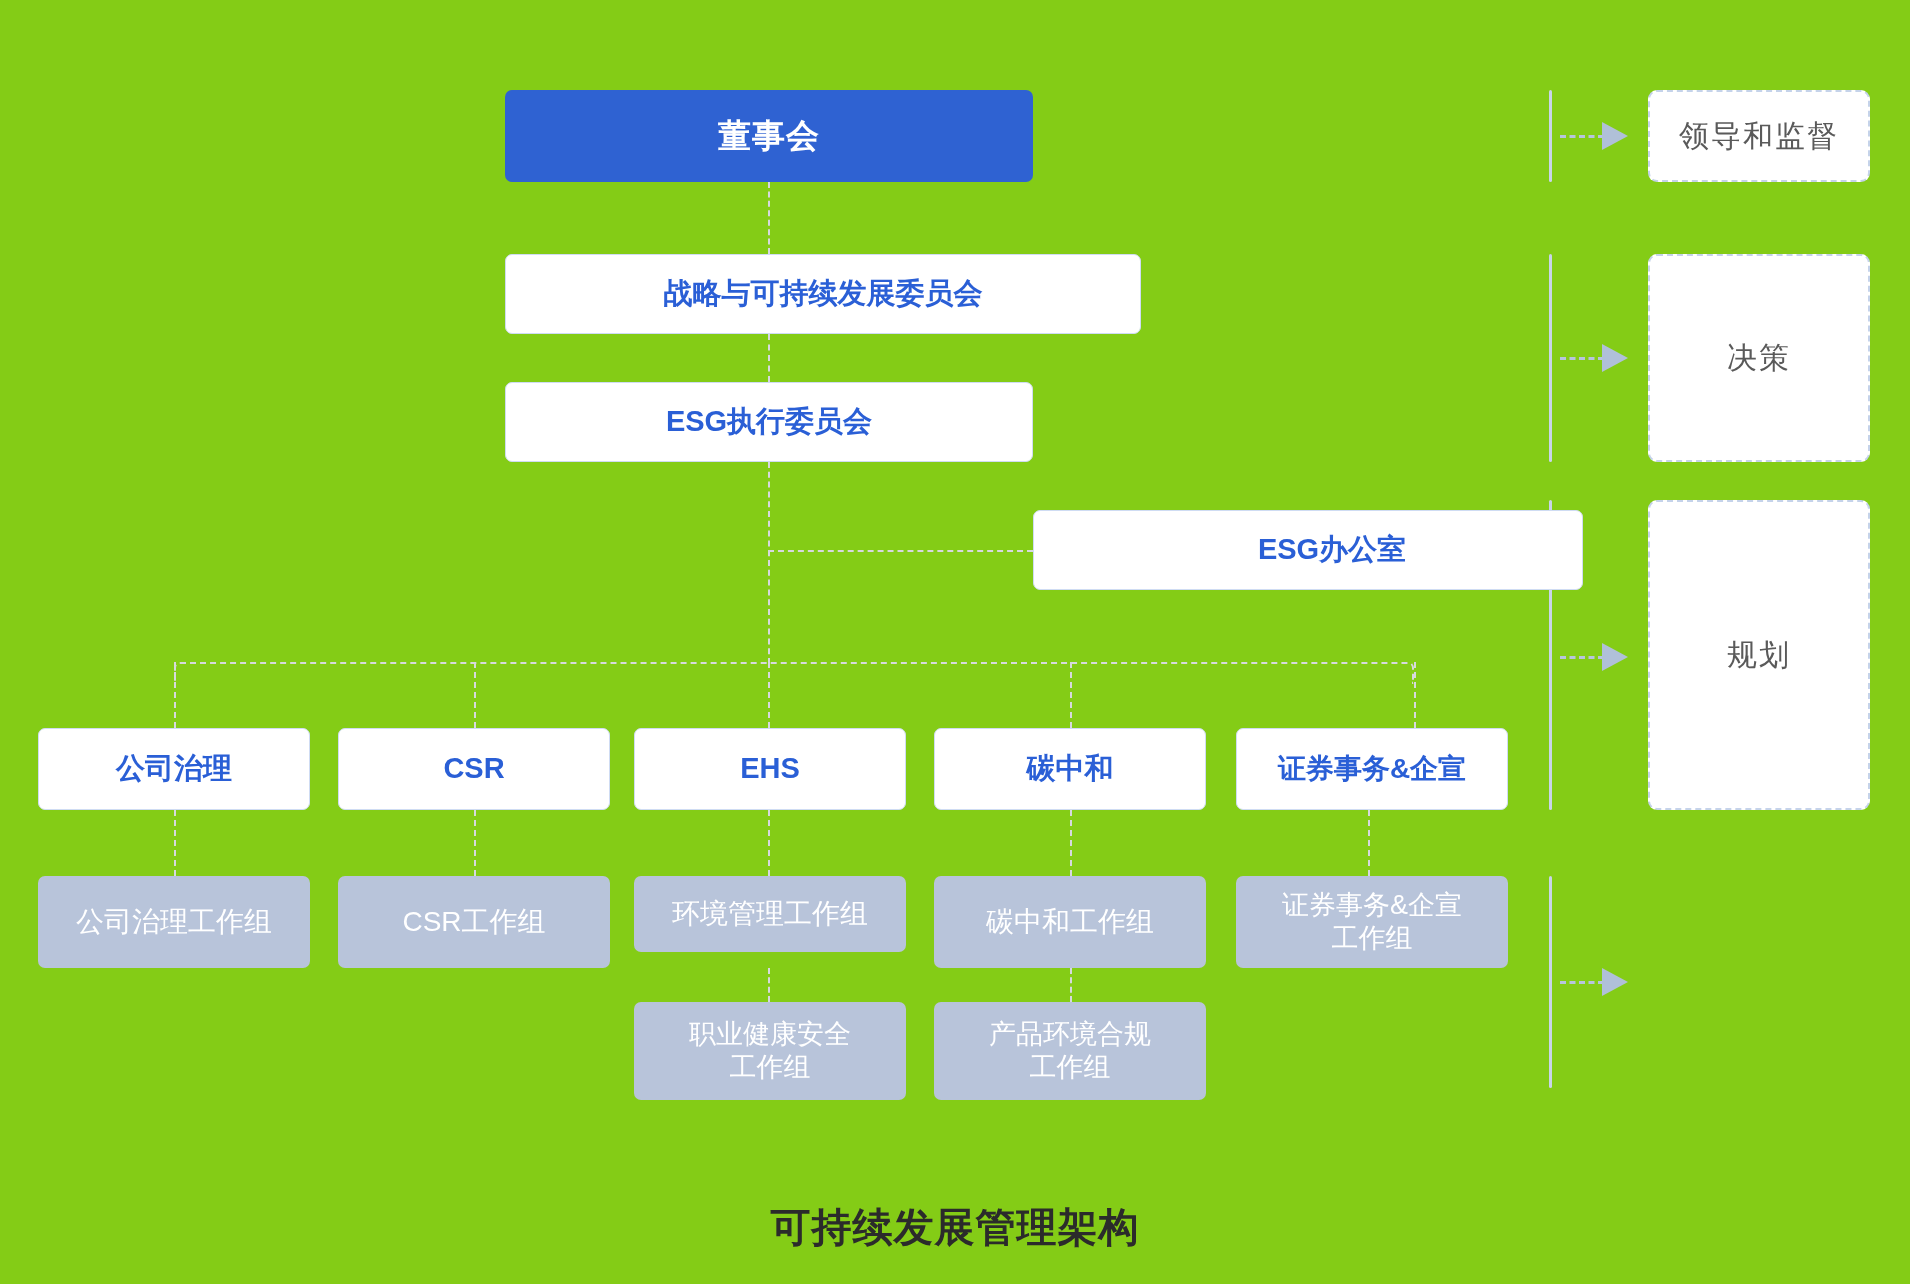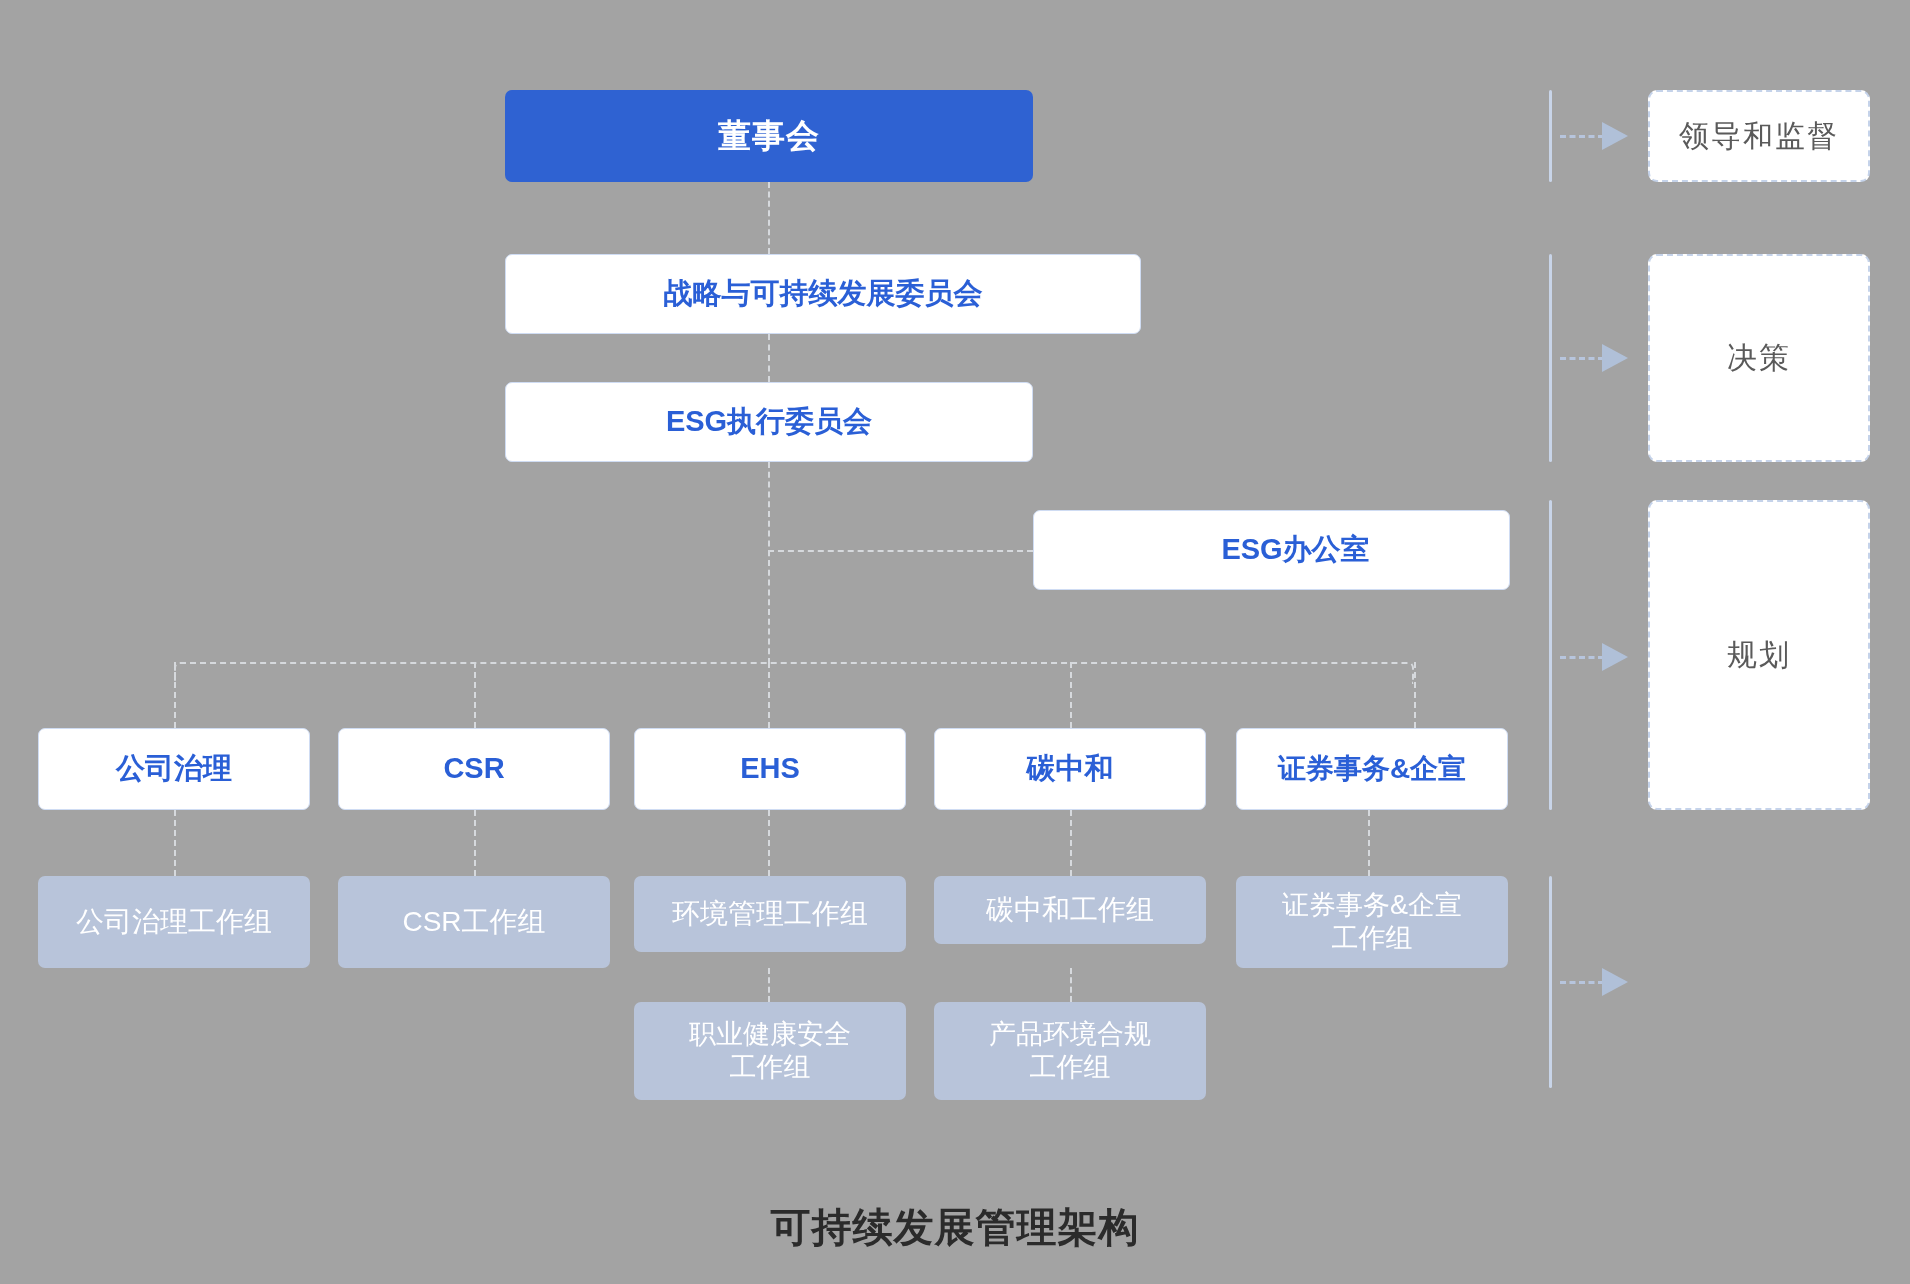--- a/index.html
+++ b/index.html
@@ -5,21 +5,21 @@
 <style>
   html,body{margin:0;padding:0;background:#ffffff;}
   body{
     font-family:"Liberation Sans","DejaVu Sans",sans-serif;
     -webkit-font-smoothing:antialiased;
   }
   #stage{
     position:relative;
     width:1910px;
     height:1284px;
-    background:#a3a3a3;
+    background:#84cc16;
     overflow:hidden;
   }
   
   .node{
     position:absolute;
     box-sizing:border-box;
     display:flex;
     align-items:center;
     justify-content:center;
     text-align:center;
@@ -163,21 +163,21 @@
   </div>
 
   <div class="node node-outline" style="left:505px; top:254px; width:636px; height:80px;">
     <span>战略与可持续发展委员会</span>
   </div>
 
   <div class="node node-outline" style="left:505px; top:382px; width:528px; height:80px;">
     <span>ESG执行委员会</span>
   </div>
 
-  <div class="node node-outline" style="left:1033px; top:510px; width:477px; height:80px;padding-left:48px;">
+  <div class="node node-outline" style="left:1033px; top:510px; width:550px; height:80px;padding-left:48px;">
     <span>ESG办公室</span>
   </div>
 
   <div class="node node-outline" style="left:38px; top:728px; width:272px; height:82px;">
     <span>公司治理</span>
   </div>
 
   <div class="node node-outline" style="left:338px; top:728px; width:272px; height:82px;">
     <span>CSR</span>
   </div>
@@ -199,21 +199,21 @@
   </div>
 
   <div class="node node-group" style="left:338px; top:876px; width:272px; height:92px;">
     <span>CSR工作组</span>
   </div>
 
   <div class="node node-group" style="left:634px; top:876px; width:272px; height:76px;">
     <span>环境管理工作组</span>
   </div>
 
-  <div class="node node-group" style="left:934px; top:876px; width:272px; height:68px;">
+  <div class="node node-group" style="left:934px; top:876px; width:272px; height:92px;">
     <span>碳中和工作组</span>
   </div>
 
   <div class="node node-group two-line" style="left:1236px; top:876px; width:272px; height:92px;">
     <span class="ml">证券事务&amp;企宣<br>工作组</span>
   </div>
 
   <div class="node node-group two-line" style="left:634px; top:1002px; width:272px; height:98px;">
     <span class="ml">职业健康安全<br>工作组</span>
   </div>

